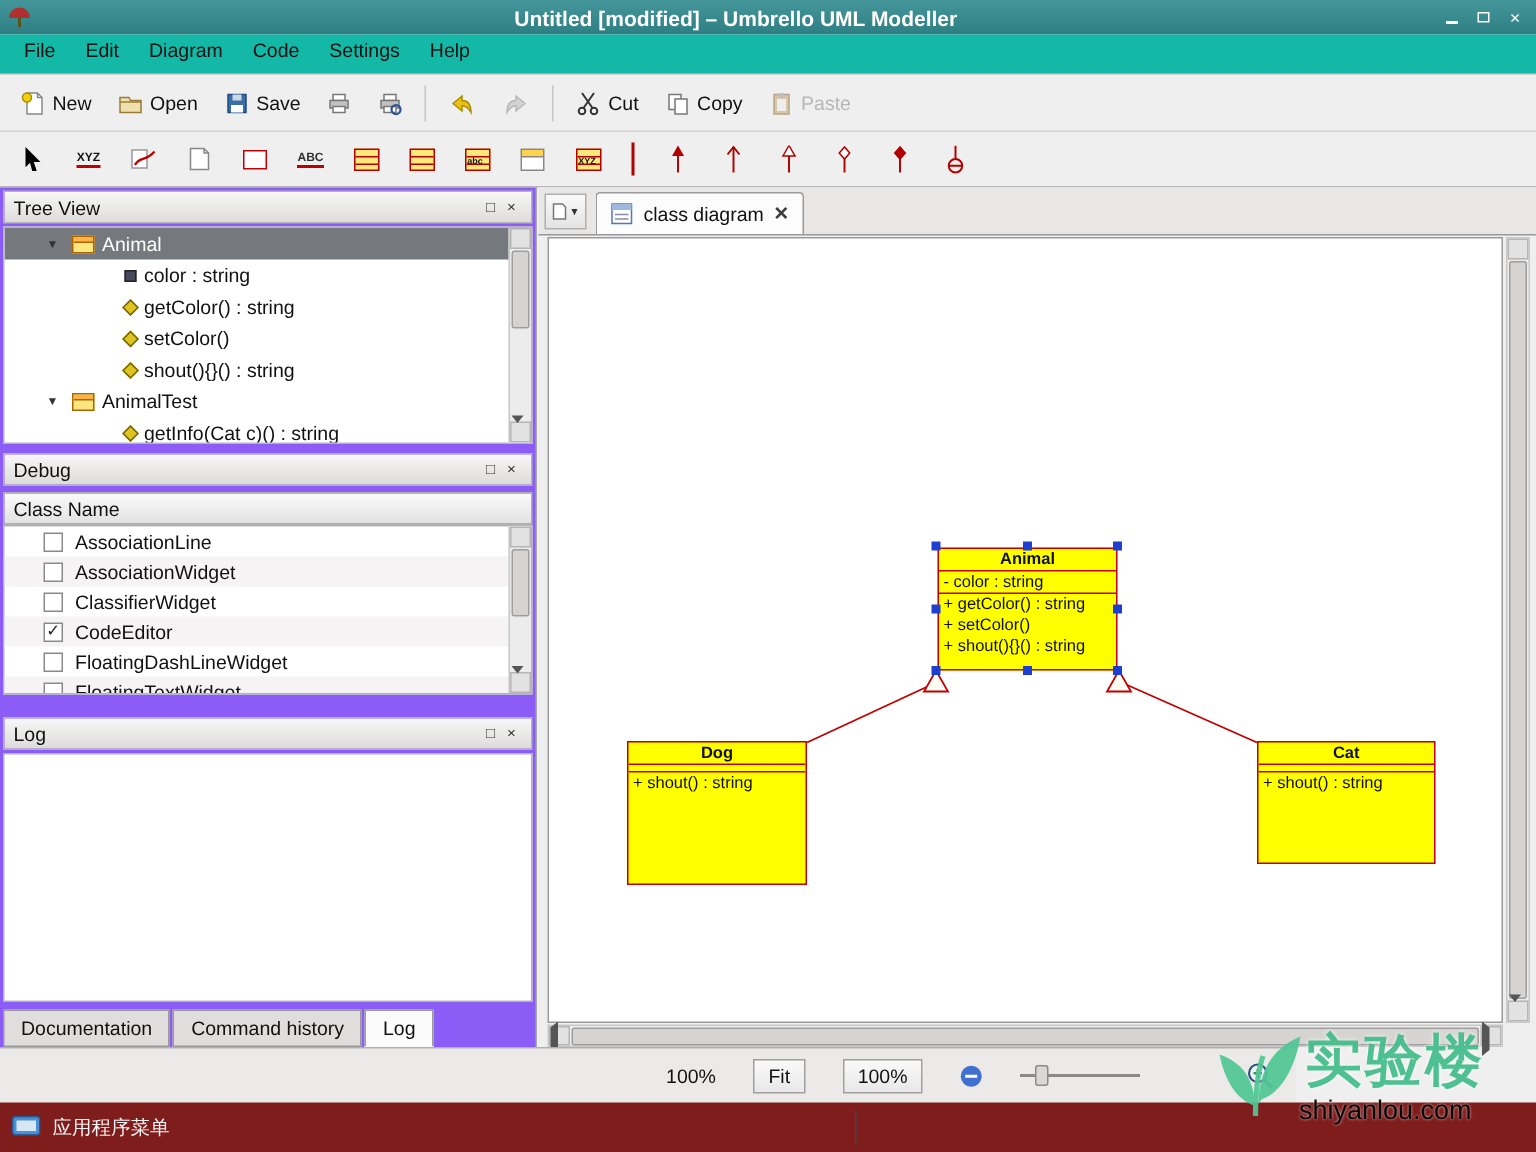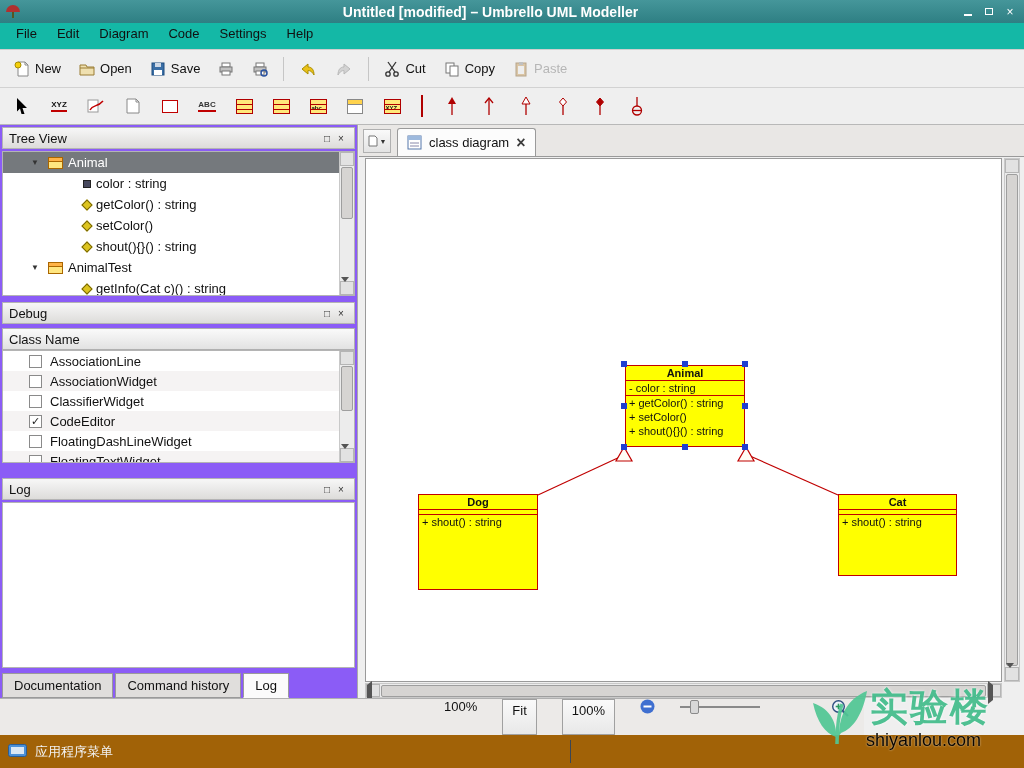--- a/index.html
+++ b/index.html
@@ -123,31 +123,31 @@
   .uml-methods { padding:0 3px; }
   .handle { position:absolute; width:6px; height:6px; background:#1f3fd0; }
 
   #vscroll { position:absolute; top:33px; left:645px; width:16px; height:524px; background:#ececec; border:1px solid #c9c9c9; }
   #hscroll { position:absolute; top:558px; left:6px; width:637px; height:15px; background:#ececec; border:1px solid #c9c9c9; }
   #hscroll .sb-left, #hscroll .sb-right { position:absolute; top:0; width:14px; height:13px; background:#e2e2e2; border:1px solid #b5b5b5; }
   #hscroll .sb-left { left:0; } #hscroll .sb-right { right:0; }
 
   
   #statusbar { position:absolute; top:698px; left:0; width:864px; height:37px; background:#eceae8;
-    border-top:1px solid #b0b0b0; display:flex; justify-content:flex-end;
+    border-top:1px solid #b0b0b0; display:flex; align-items:center; justify-content:flex-end;
     gap:25px; padding-right:14px; }
   .sb-btn { border:1px solid #a0a0a0; background:linear-gradient(#fafafa,#e8e8e8); padding:3px 9px;
     font-size:13px; font-family:"Liberation Sans",sans-serif; }
   .zoom-slider { width:80px; height:16px; position:relative; }
   .zoom-slider::before { content:""; position:absolute; top:7px; left:0; right:0; height:2px; background:#8a8a8a; }
   .zoom-handle { position:absolute; top:1px; left:10px; width:9px; height:14px; background:#d8d8d8;
     border:1px solid #8a8a8a; border-radius:2px; }
 
   
-  #taskbar { position:absolute; top:735px; left:0; width:1024px; height:33px; background:#a16207;
+  #taskbar { position:absolute; top:735px; left:0; width:1024px; height:33px; background:#7f1d1d;
     display:flex; align-items:center; padding-left:8px; gap:8px; }
   #taskbar .tk-label { color:#f2f2f2; }
   .tk-sep { position:absolute; left:570px; top:5px; bottom:5px; width:1px; background:#3a4656; }
 
   
   #watermark { position:absolute; left:808px; top:680px; width:216px; height:88px; z-index:60;
     pointer-events:none; opacity:.93; }
   .wm-brand { position:absolute; left:62px; top:2px; font-size:38px; font-weight:bold; color:#43bd8c;
     text-shadow:0 0 3px rgba(255,255,255,.9); letter-spacing:2px; }
   .wm-domain { position:absolute; left:58px; top:50px; font-size:18px; color:#000000;

